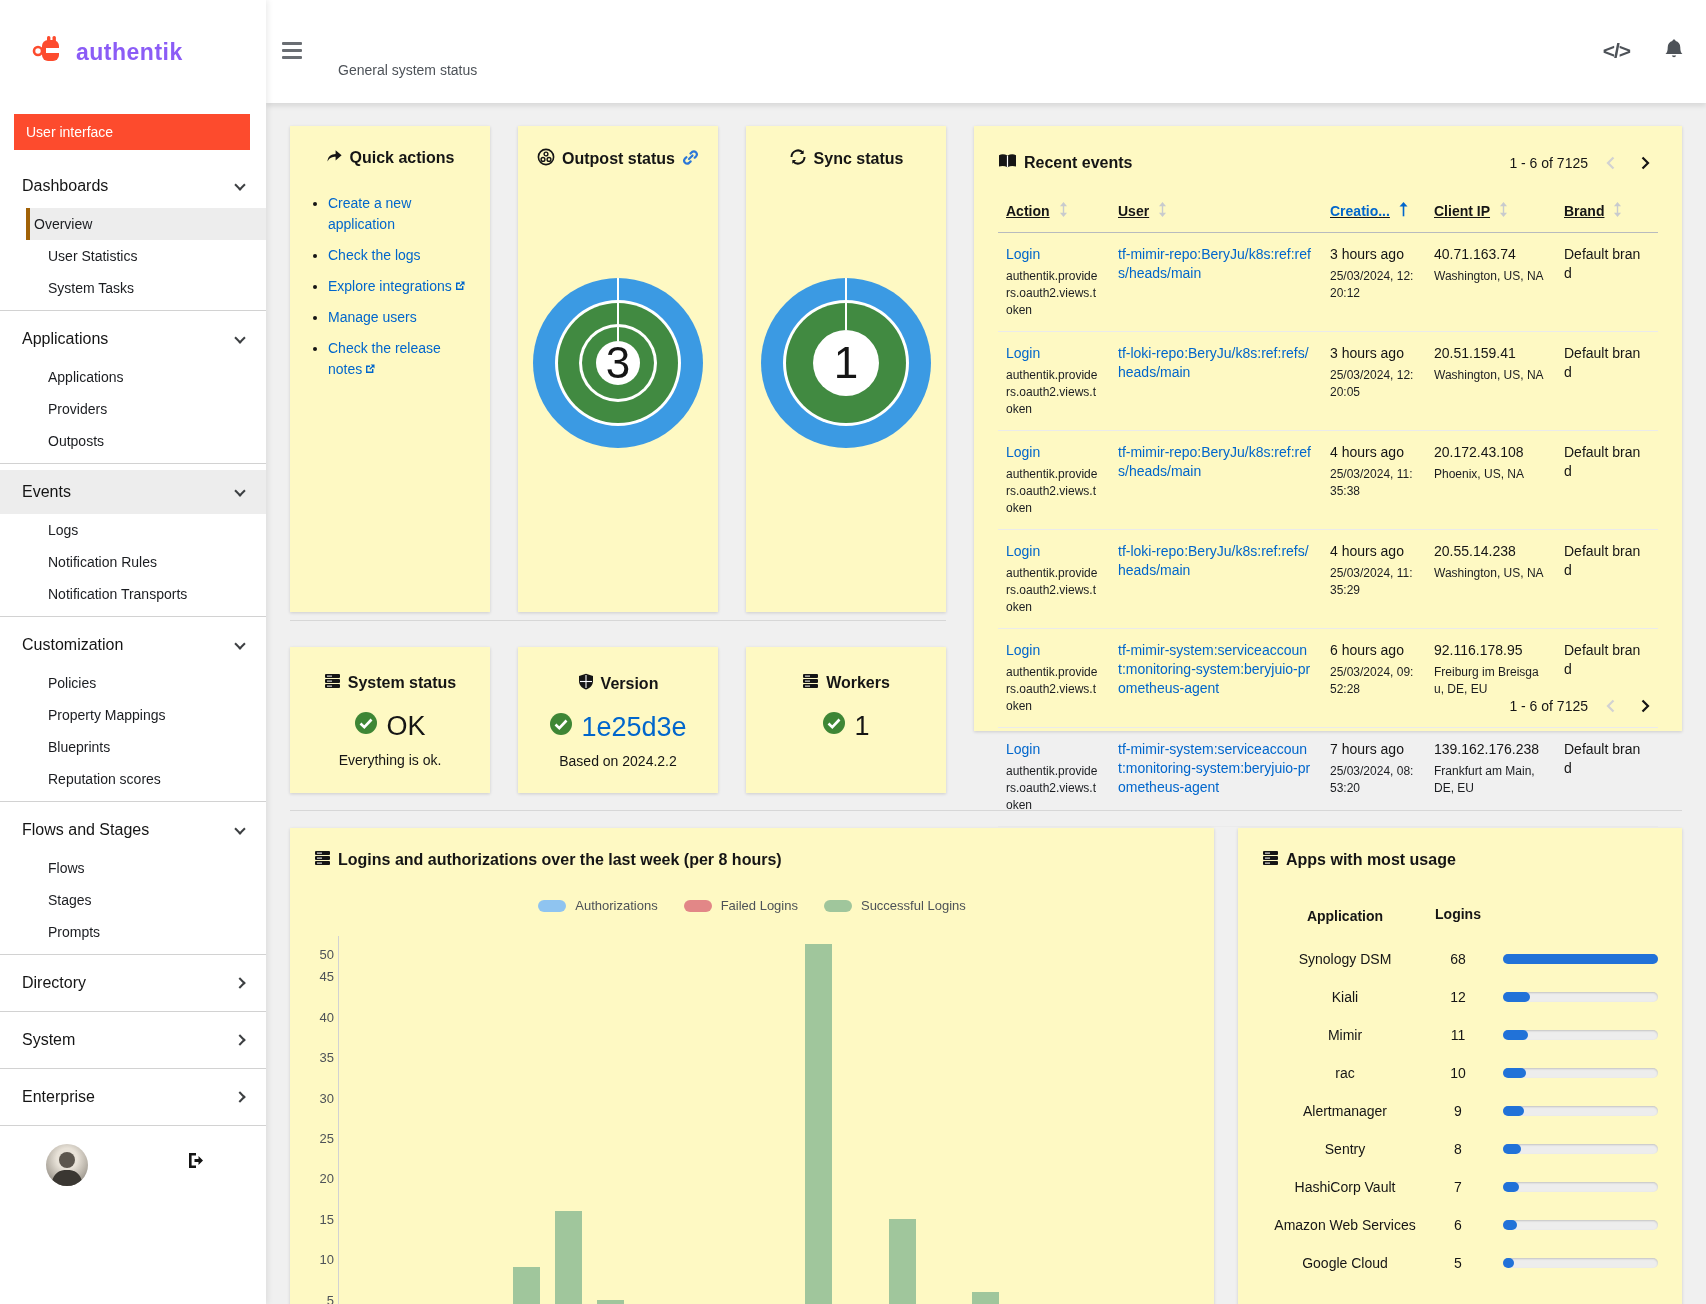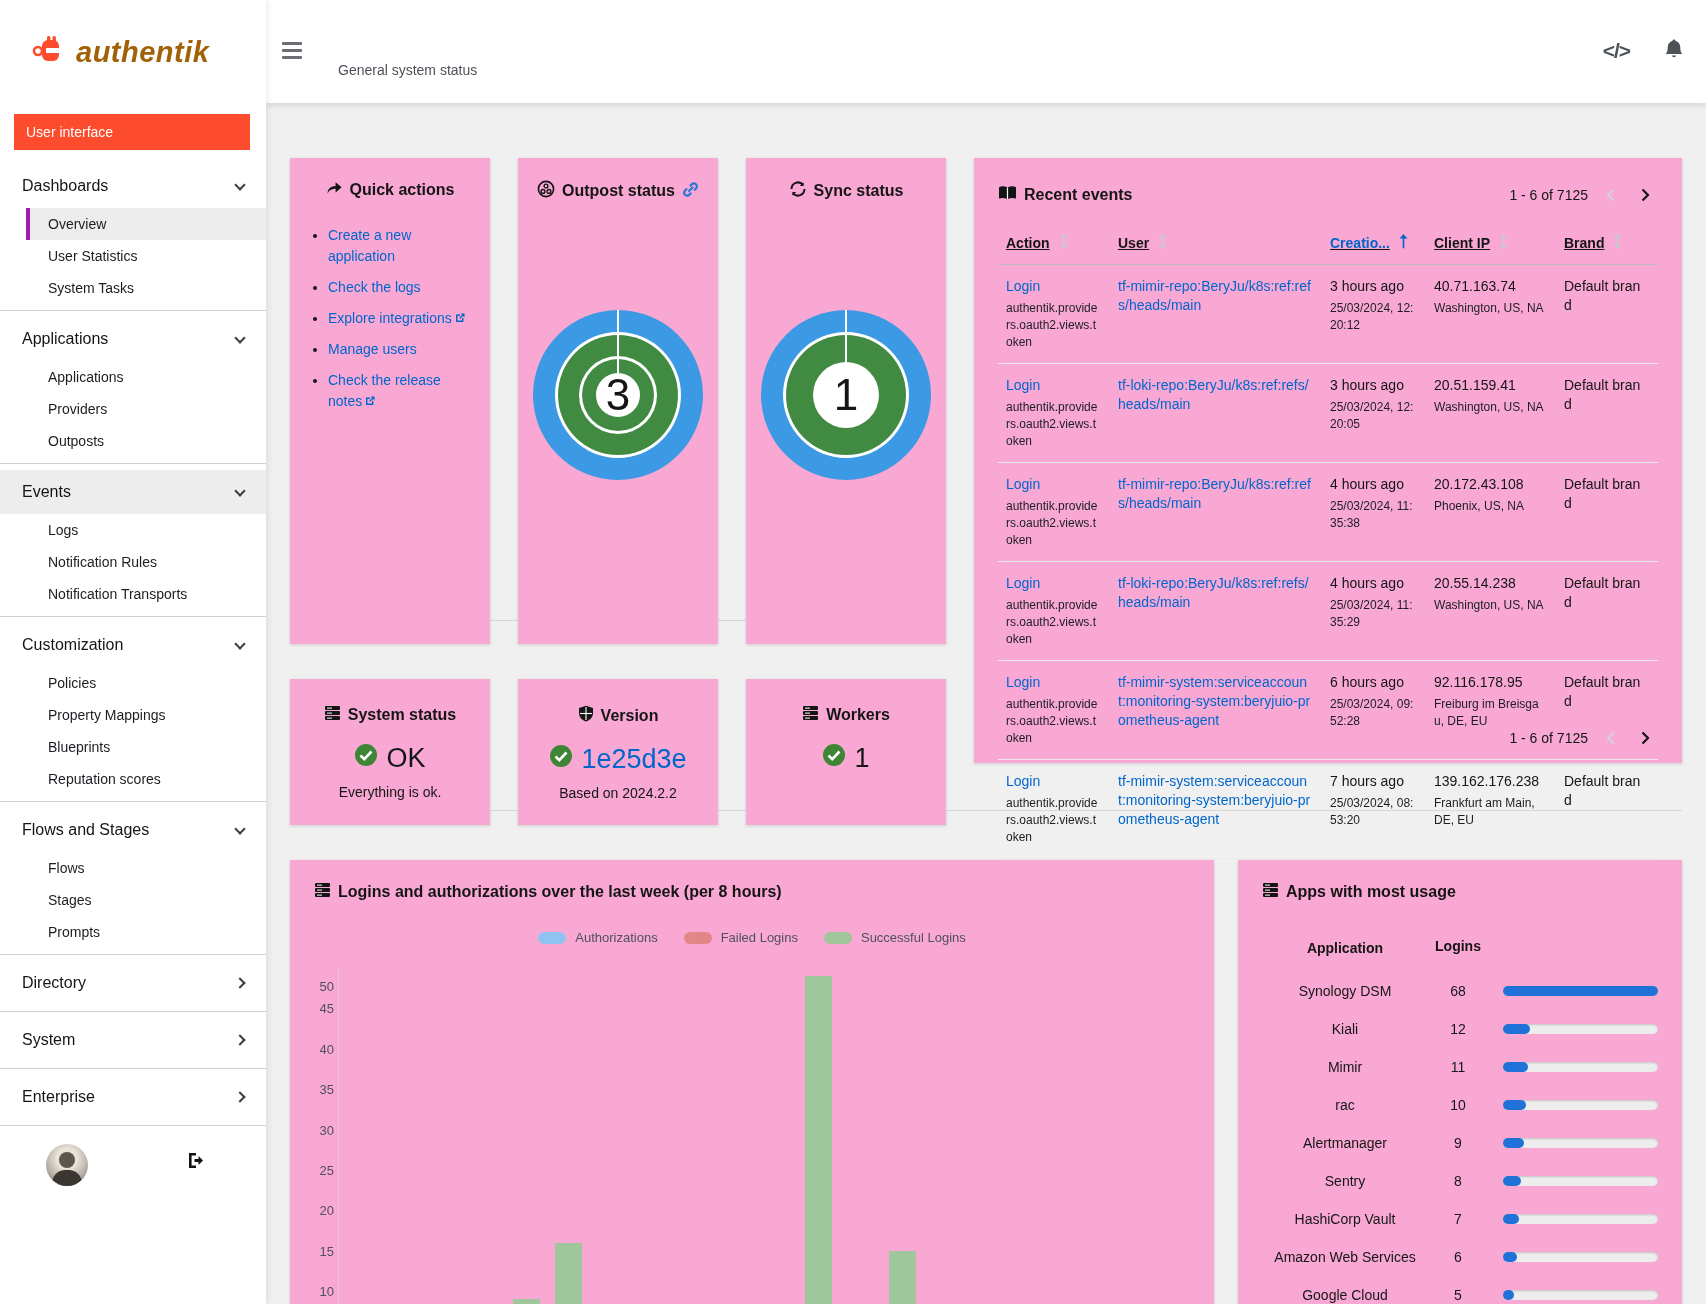--- a/index.html
+++ b/index.html
@@ -4,29 +4,29 @@
 <style>
   * { margin:0; padding:0; box-sizing:border-box; }
   html,body { background:#e9e9e9; }
   body { font-family:"Liberation Sans", sans-serif; color:#151515; }
   .page { position:relative; width:1706px; height:1304px; background:#f0f0f0; overflow:hidden; }
 
   
   .sidebar { position:absolute; left:0; top:0; width:266px; height:1304px; background:#fff;
              box-shadow:2px 0 6px rgba(0,0,0,.08); z-index:5; }
   .logo { display:flex; align-items:center; gap:6px; padding:30px 0 0 30px; }
-  .logo-text { font-size:29px; font-weight:700; color:#a16207; letter-spacing:.5px;font-style:italic; }
+  .logo-text { font-size:23px; font-weight:700; color:#8b5cf6; letter-spacing:.5px; }
   .ui-btn { display:block; margin:40px 14px 0 14px; width:236px; text-align:left; border:none;
             background:#fd4b2d; color:#fff; font-size:14px; padding:10px 12px; font-family:inherit; cursor:pointer; }
   .nav { margin-top:14px; }
   .nav-section { display:flex; align-items:center; justify-content:space-between;
                  padding:13px 22px 13px 22px; font-size:16px; cursor:pointer; }
   .nav-section.hl { background:#ededed; }
   .nav-item { padding:8px 12px 8px 48px; font-size:14px; color:#1b1d21; cursor:pointer; }
-  .nav-item.active { background:#ededed; border-left:4px solid #a21caf; margin-left:26px; padding-left:18px; }
+  .nav-item.active { background:#ededed; border-left:4px solid #a16207; margin-left:26px; padding-left:4px; }
   .nav-divider { border-top:1px solid #d2d2d2; margin:6px 0; }
   .chev { width:8px; height:8px; border-right:2px solid #3c3f42; border-bottom:2px solid #3c3f42; display:inline-block; }
   .chev.down { transform:rotate(45deg); margin-top:-3px; }
   .chev.right { transform:rotate(-45deg); }
   .sidebar-footer { position:absolute; top:1142px; left:0; width:266px; height:50px; }
   .avatar { position:absolute; left:46px; top:2px; width:42px; height:42px; border-radius:50%;
             background:radial-gradient(circle at 50% 35%, #e8e2d8 0 30%, #b8b2a8 60%, #6e6a64 100%); overflow:hidden; }
   .avatar svg { position:absolute; left:0; top:0; }
   .signout { position:absolute; left:188px; top:10px; cursor:pointer; }
 
@@ -35,21 +35,21 @@
             box-shadow:0 3px 5px rgba(3,3,3,.1); z-index:4; }
   .hamburger { position:absolute; left:16px; top:42px; width:20px; height:17px; cursor:pointer; }
   .hamburger span { display:block; height:3px; background:#6a6e73; margin-bottom:4px; border-radius:1px; }
   .tb-title { position:absolute; left:76px; top:22px; font-size:25px; color:#151515; }
   .tb-sub { position:absolute; left:72px; top:62px; font-size:14px; color:#4d5258; }
   .tb-icons { position:absolute; right:22px; top:38px; display:flex; align-items:center; gap:34px; }
   .code-glyph { font-size:21px; font-weight:700; color:#4d5258; letter-spacing:-1px; }
 
   
   .content { position:absolute; left:266px; top:103px; width:1440px; height:1201px; }
-  .card { position:absolute; background:#f9a8d4; box-shadow:0 1px 3px rgba(3,3,3,.15);margin-top:32px; }
+  .card { position:absolute; background:#fef9c3; box-shadow:0 1px 3px rgba(3,3,3,.15); }
   .card-title { display:flex; align-items:center; gap:7px; font-size:16px; font-weight:700; }
   .card-title.centered { justify-content:center; }
   .hdiv { position:absolute; border-top:1px solid #d7d7d7; }
 
   #card-quick   { left:24px;  top:23px;  width:200px; height:486px; padding:22px 16px; }
   #card-outpost { left:252px; top:23px;  width:200px; height:486px; padding:22px 10px; }
   #card-sync    { left:480px; top:23px;  width:200px; height:486px; padding:22px 10px; }
   #card-recent  { left:708px; top:23px;  width:708px; height:605px; padding:26px 24px; }
   #card-sys     { left:24px;  top:544px; width:200px; height:146px; padding:26px 10px; }
   #card-ver     { left:252px; top:544px; width:200px; height:146px; padding:26px 10px; }

